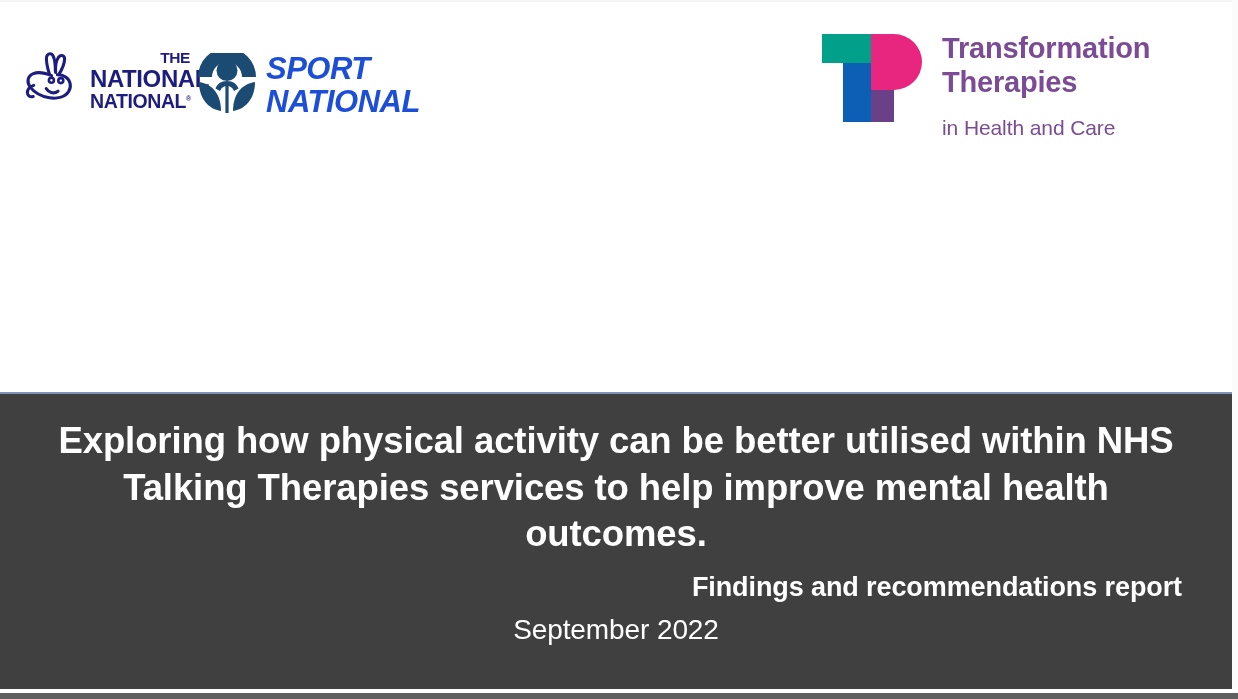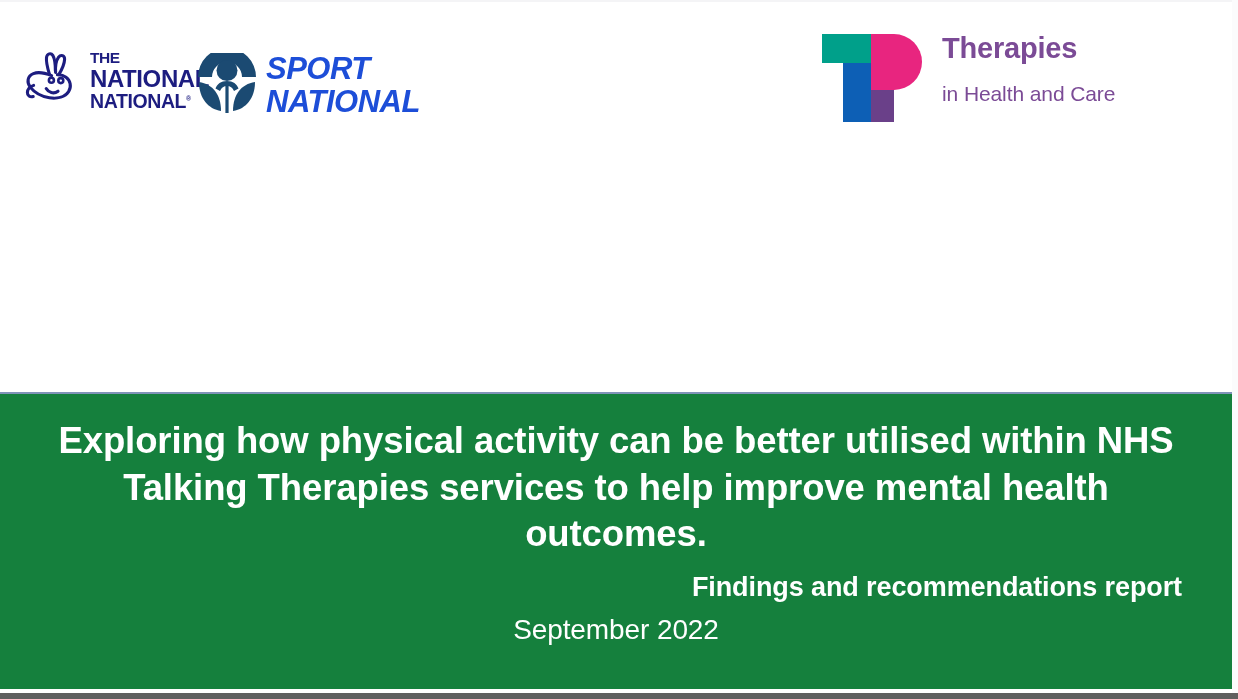--- a/index.html
+++ b/index.html
@@ -80,21 +80,21 @@
     position: absolute;
     left: 66px;
     top: 3px;
     width: 100px;
     color: #1D1D80;
     font-family: "Liberation Sans", sans-serif;
     font-weight: bold;
     letter-spacing: -0.4px;
     line-height: 1.0;
   }
-  .ll-1 { font-size: 15.5px; }
+  .ll-1 { font-size: 15.5px; text-align: right; }
   .ll-2 { font-size: 24px; margin-top: 1px; }
   .ll-3 { font-size: 19.5px; margin-top: 1px; position: relative; }
   .ll-tm {
     font-size: 7px;
     vertical-align: super;
     font-weight: bold;
   }
 
   
   #sport-england-logo {
@@ -163,21 +163,21 @@
     letter-spacing: -0.1px;
   }
 
   
   #title-banner {
     position: absolute;
     left: 0;
     top: 392px;
     width: 1232px;
     height: 297px;
-    background: #15803d;
+    background: #404040;
   }
   #banner-top-edge {
     position: absolute;
     left: 0;
     top: 0;
     width: 1232px;
     height: 2px;
     background: #7f93b8;
   }
   #main-title {
@@ -285,20 +285,21 @@
           <rect x="4" y="2" width="49" height="29" fill="#00A08A"></rect>
 
           <rect x="53" y="31" width="23" height="27" fill="#E8257F"></rect>
 
           <rect x="25" y="31" width="28" height="59" fill="#0D5FB5"></rect>
 
           <rect x="53" y="58" width="23" height="32" fill="#6A4089"></rect>
         </svg>
       </div>
       <div id="tp-wordmark">
+        <div class="tp-line1">Transformation</div>
         <div class="tp-line2">Therapies</div>
         <div class="tp-line3">in Health and Care</div>
       </div>
     </div>
 
   </div>
 
   <div id="title-banner">
     <div id="banner-top-edge"></div>
     <div id="main-title">Exploring how physical activity can be better utilised within NHS Talking Therapies services to help improve mental health outcomes.</div>

